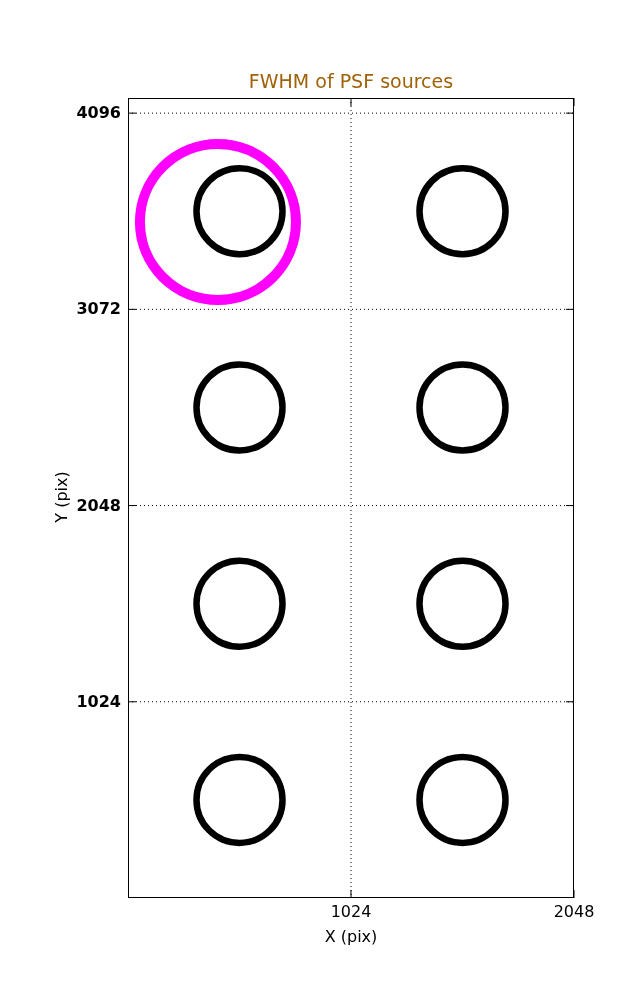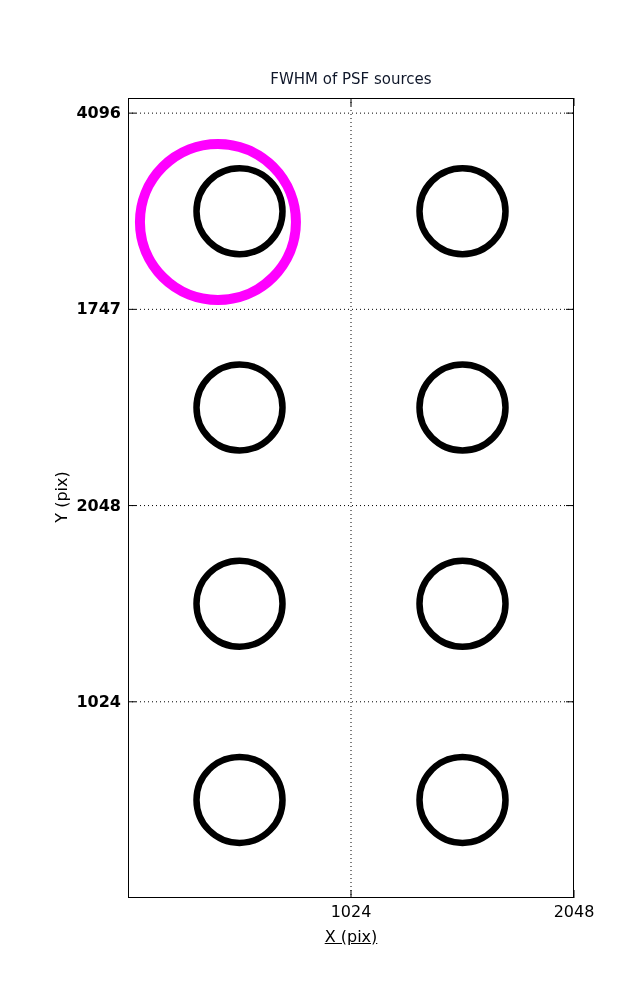--- a/index.html
+++ b/index.html
@@ -8,23 +8,23 @@
     width:637px;height:1000px;
     background:#ffffff;
     font-family:"DejaVu Sans", sans-serif;
     color:#000000;
     overflow:hidden;
   }
   .chart-title{
     position:absolute;
     left:128px;top:70px;width:446px;
     text-align:center;
-    font-size:15px;
+    font-size:19px;
     line-height:1.2;
-    color:#0f172a;
+    color:#a16207;
   }
   .plot-area{
     position:absolute;
     left:128px;top:98px;
     width:446px;height:800px;
     border:1px solid #000000;
     box-sizing:border-box;
     background:#ffffff;
   }
   svg.overlay{
@@ -47,21 +47,20 @@
     white-space:nowrap;
     color:#000;
   }
   .x-axis-label{
     position:absolute;
     left:128px;top:929px;width:446px;
     text-align:center;
     font-size:16px;
     line-height:1;
     color:#000;
-    text-decoration:underline;
   }
   .y-axis-label{
     position:absolute;
     left:62px;top:497px;
     font-size:16px;
     line-height:1;
     transform:translate(-50%,-50%) rotate(-90deg);
     white-space:nowrap;
     color:#000;
   }
@@ -96,20 +95,20 @@
       <circle cx="462.5" cy="407.4610778443114" r="43" fill="none" stroke="#000000" stroke-width="6.5"></circle>
       <circle cx="239.5" cy="603.6766467065868" r="43" fill="none" stroke="#000000" stroke-width="6.5"></circle>
       <circle cx="462.5" cy="603.6766467065868" r="43" fill="none" stroke="#000000" stroke-width="6.5"></circle>
       <circle cx="239.5" cy="799.8922155688623" r="43" fill="none" stroke="#000000" stroke-width="6.5"></circle>
       <circle cx="462.5" cy="799.8922155688623" r="43" fill="none" stroke="#000000" stroke-width="6.5"></circle>
       <circle cx="217.9404296875" cy="221.97604790419155" r="78" fill="none" stroke="#ff00ff" stroke-width="10"></circle>
     </svg>
   <div id="tick-labels">
       <span class="ytick-label" style="left: 121px; top: 701.784px;">1024</span>
       <span class="ytick-label" style="left: 121px; top: 505.569px;">2048</span>
-      <span class="ytick-label" style="left: 121px; top: 309.353px;">1747</span>
+      <span class="ytick-label" style="left: 121px; top: 309.353px;">3072</span>
       <span class="ytick-label" style="left: 121px; top: 113.138px;">4096</span>
       <span class="xtick-label" style="left: 351px; top: 904px;">1024</span>
       <span class="xtick-label" style="left: 574px; top: 904px;">2048</span>
     </div>
   <div class="x-axis-label">X (pix)</div>
   <div class="y-axis-label">Y (pix)</div>
 </div>
 
 </body></html>

